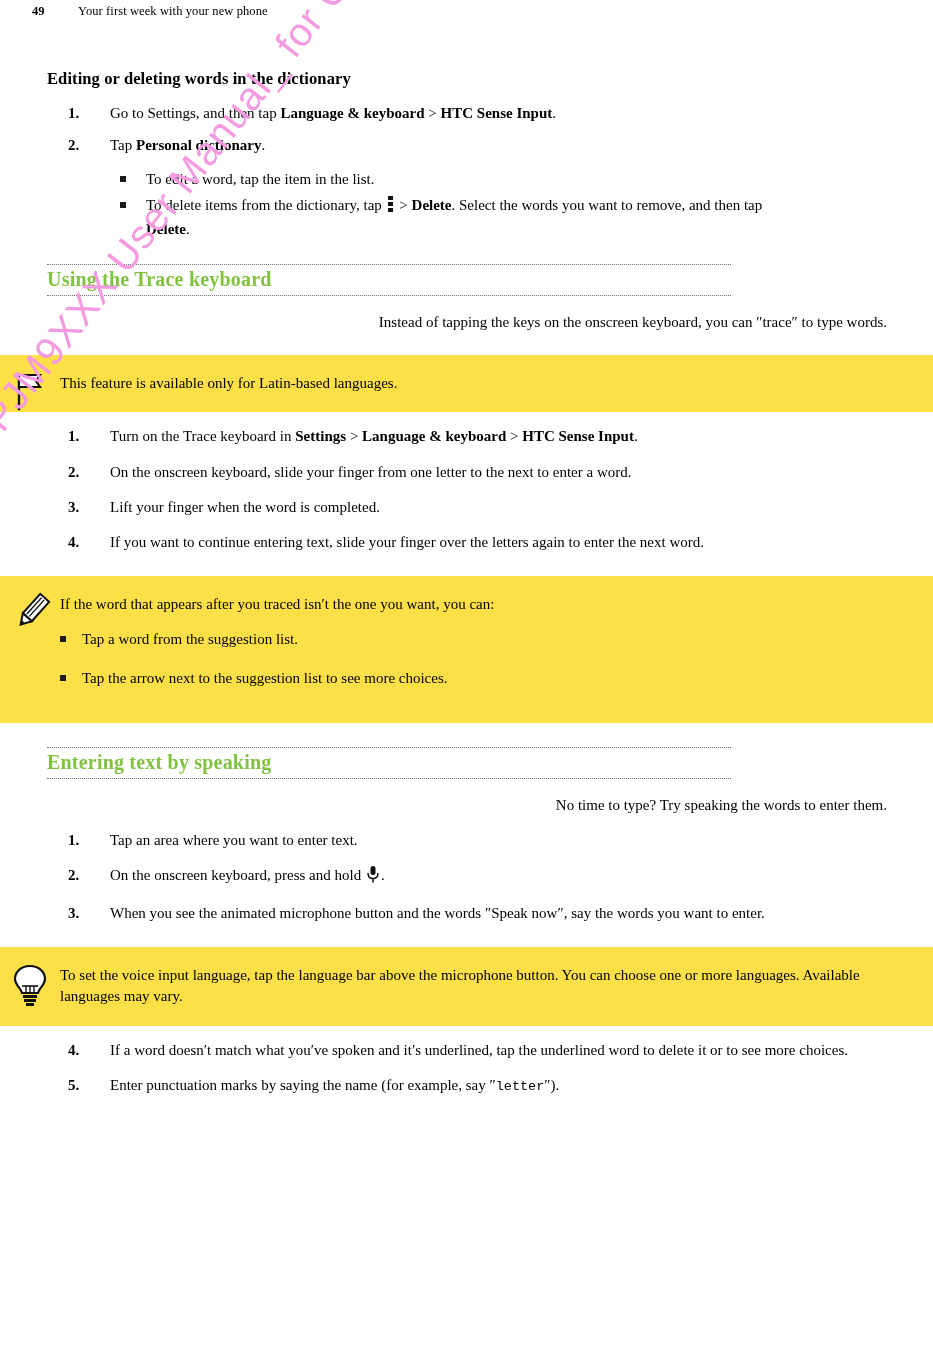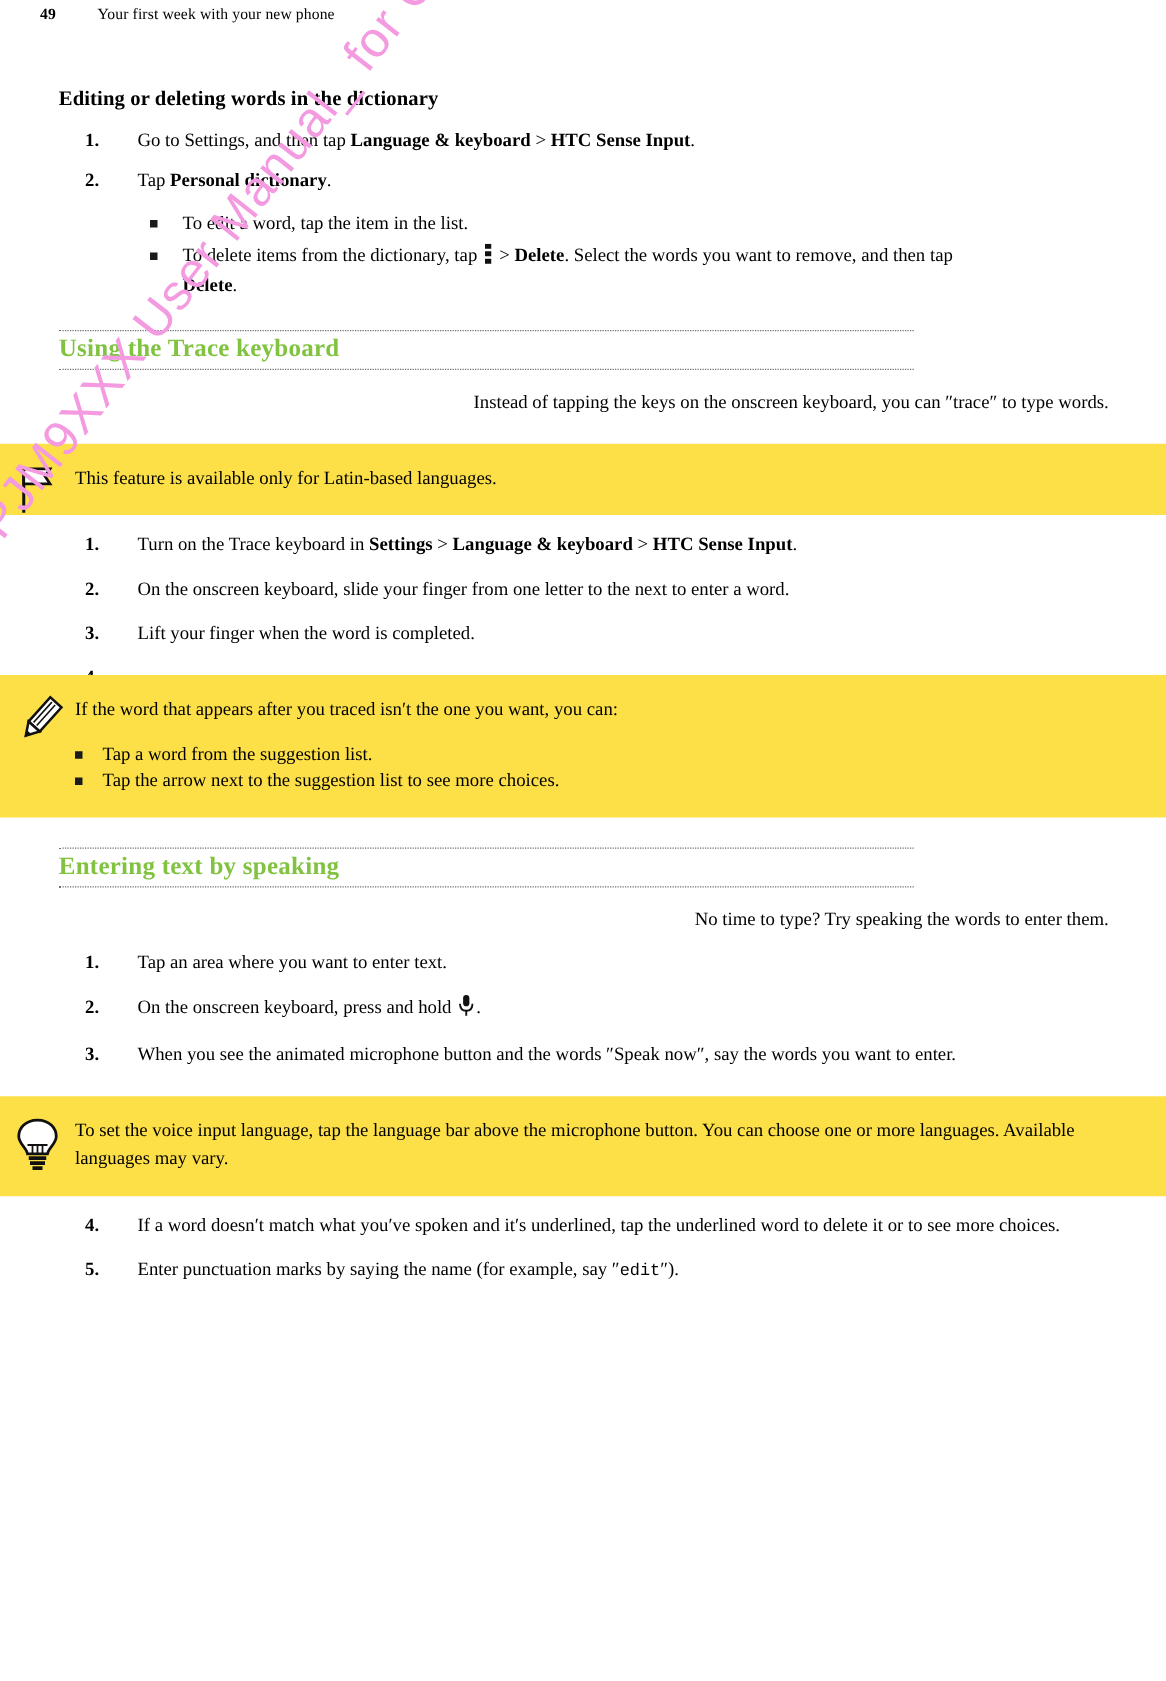--- a/index.html
+++ b/index.html
@@ -154,24 +154,25 @@
     max-width: 820px;
   }
   .callout ul.inner-bullets {
     list-style: none;
     margin: 14px 0 0 0;
     padding: 0;
   }
   .callout ul.inner-bullets > li {
     position: relative;
     padding-left: 22px;
+    margin-bottom: 18px;
     font-size: 15px;
     line-height: 1.4;
   }
-  .callout ul.inner-bullets > li:last-child { margin-bottom: 0; }
+  .callout ul.inner-bullets > li:last-child { margin-bottom: 16px; }
   .callout ul.inner-bullets > li .bullet {
     position: absolute;
     left: 0px; top: 7px;
     width: 6px; height: 6px;
     background: #1b1b1b;
   }
 
   
   .inline-icon {
     display: inline-block;
@@ -263,20 +264,21 @@
       <li>
         <span class="marker">2.</span>
         <span class="li-text">On the onscreen keyboard, slide your finger from one letter to the next to enter a word.</span>
       </li>
       <li>
         <span class="marker">3.</span>
         <span class="li-text">Lift your finger when the word is completed.</span>
       </li>
       <li>
         <span class="marker">4.</span>
+        <span class="li-text">If you want to continue entering text, slide your finger over the letters again to enter the next word.</span>
       </li>
     </ol>
 
   <div class="callout">
     <span class="cicon">
       <svg width="44" height="44" viewBox="0 0 44 44">
         <g transform="rotate(42 22 22)">
           <rect x="16" y="3" width="12" height="26" fill="#fff" stroke="#111" stroke-width="2"></rect>
           <line x1="19.5" y1="5" x2="19.5" y2="27" stroke="#111" stroke-width="1.3"></line>
           <line x1="23" y1="5" x2="23" y2="27" stroke="#111" stroke-width="1.3"></line>
@@ -335,17 +337,17 @@
     <div class="ctext">To set the voice input language, tap the language bar above the microphone button. You can choose one or more languages. Available languages may vary.</div>
   </div>
 
   <ol class="num-list" id="speak-steps-2">
       <li>
         <span class="marker">4.</span>
         <span class="li-text">If a word doesn′t match what you′ve spoken and it′s underlined, tap the underlined word to delete it or to see more choices.</span>
       </li>
       <li>
         <span class="marker">5.</span>
-        <span class="li-text">Enter punctuation marks by saying the name (for example, say ″<code class="mono">edit</code>″).</span>
+        <span class="li-text">Enter punctuation marks by saying the name (for example, say ″<code class="mono">letter</code>″).</span>
       </li>
     </ol>
 
 </div>
 
 </body></html>

